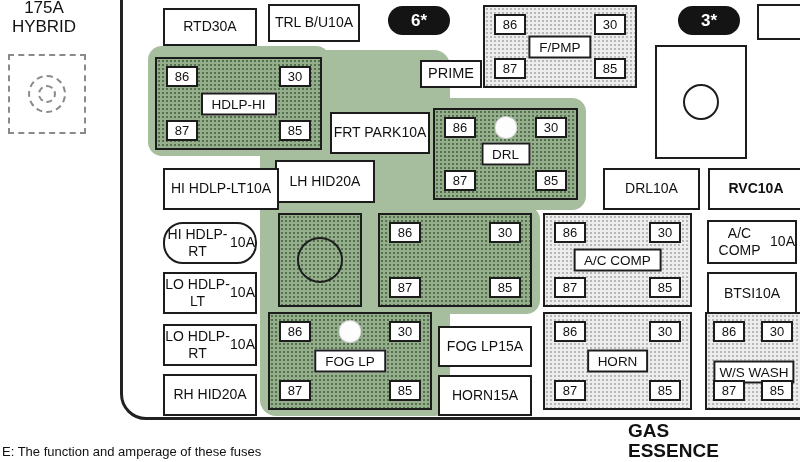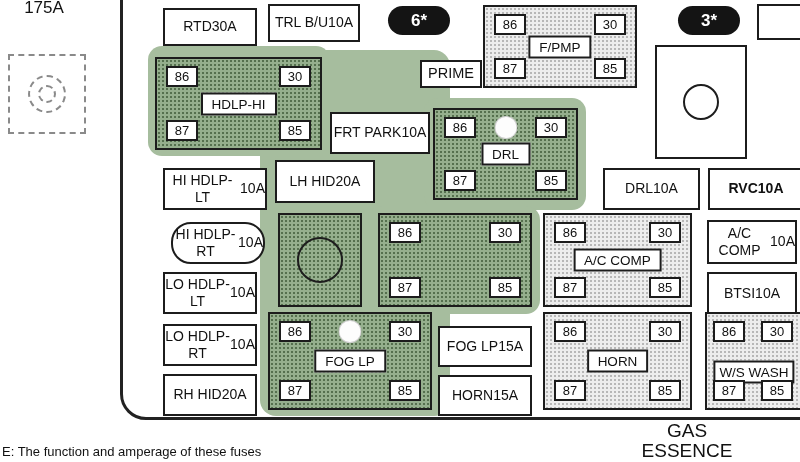--- a/index.html
+++ b/index.html
@@ -40,35 +40,36 @@
   .circle-box{display:flex;align-items:center;justify-content:center;}
   .big-circle{border:2.5px solid #1d1d1d;border-radius:50%;background:transparent;}
   
   .dashed-box{position:absolute;left:8px;top:54px;width:78px;height:80px;
     border:2px dashed #8a8a8a;display:flex;align-items:center;justify-content:center;}
   .dashed-circle{border:2px dashed #8a8a8a;border-radius:50%;
     display:flex;align-items:center;justify-content:center;}
   .corner-label{position:absolute;left:2px;top:-2px;width:84px;text-align:center;
     font-size:17px;line-height:19px;}
   .footnote{position:absolute;left:2px;top:444px;font-size:13px;white-space:nowrap;}
-  .bottom-right{position:absolute;left:628px;top:421px;width:118px;text-align:center;
-    font-size:19px;line-height:20px;}
+  .bottom-right{position:absolute;left:628px;top:421px;width:118px;
+    font-size:19px;line-height:20px;font-weight:bold;}
 </style>
 </head>
 <body>
 
 <div class="panel"></div>
 
 <div class="blob" style="left:148px;top:46px;width:182px;height:110px;border-radius:14px;"></div>
 <div class="blob" style="left:260px;top:50px;width:190px;height:366px;border-radius:16px;"></div>
 <div class="blob" style="left:424px;top:98px;width:162px;height:112px;border-radius:14px;"></div>
 <div class="blob" style="left:368px;top:206px;width:172px;height:108px;border-radius:14px;"></div>
 
 <div class="corner-label">
   <div>175A</div>
+  <div>HYBRID</div>
 </div>
 <div class="dashed-box">
   <div class="dashed-circle" style="width:38px;height:38px;">
     <div class="dashed-circle" style="width:18px;height:18px;"></div>
   </div>
 </div>
 
 <div class="box" style="left:163px;top:8px;width:94px;height:38px;">
   <span>RTD</span>
   <span>30A</span>
@@ -116,25 +117,25 @@
   <div class="relay-label">DRL</div>
   <div class="pin bl">87</div>
   <div class="pin br">85</div>
 </div>
 
 <div class="box" style="left:275px;top:160px;width:100px;height:43px;">
   <span>LH HID</span>
   <span>20A</span>
 </div>
 
-<div class="box" style="left:163px;top:168px;width:104px;height:42px;">
+<div class="box" style="left:163px;top:168px;width:116px;height:42px;">
   <span>HI HDLP-LT</span>
   <span>10A</span>
 </div>
-<div class="box" style="left:171px;top:222px;width:94px;height:42px;border-radius:20px;">
+<div class="box" style="left:163px;top:222px;width:94px;height:42px;border-radius:20px;">
   <span>HI HDLP-RT</span>
   <span>10A</span>
 </div>
 <div class="box" style="left:163px;top:272px;width:94px;height:42px;">
   <span>LO HDLP-LT</span>
   <span>10A</span>
 </div>
 <div class="box" style="left:163px;top:324px;width:94px;height:42px;">
   <span>LO HDLP-RT</span>
   <span>10A</span>

